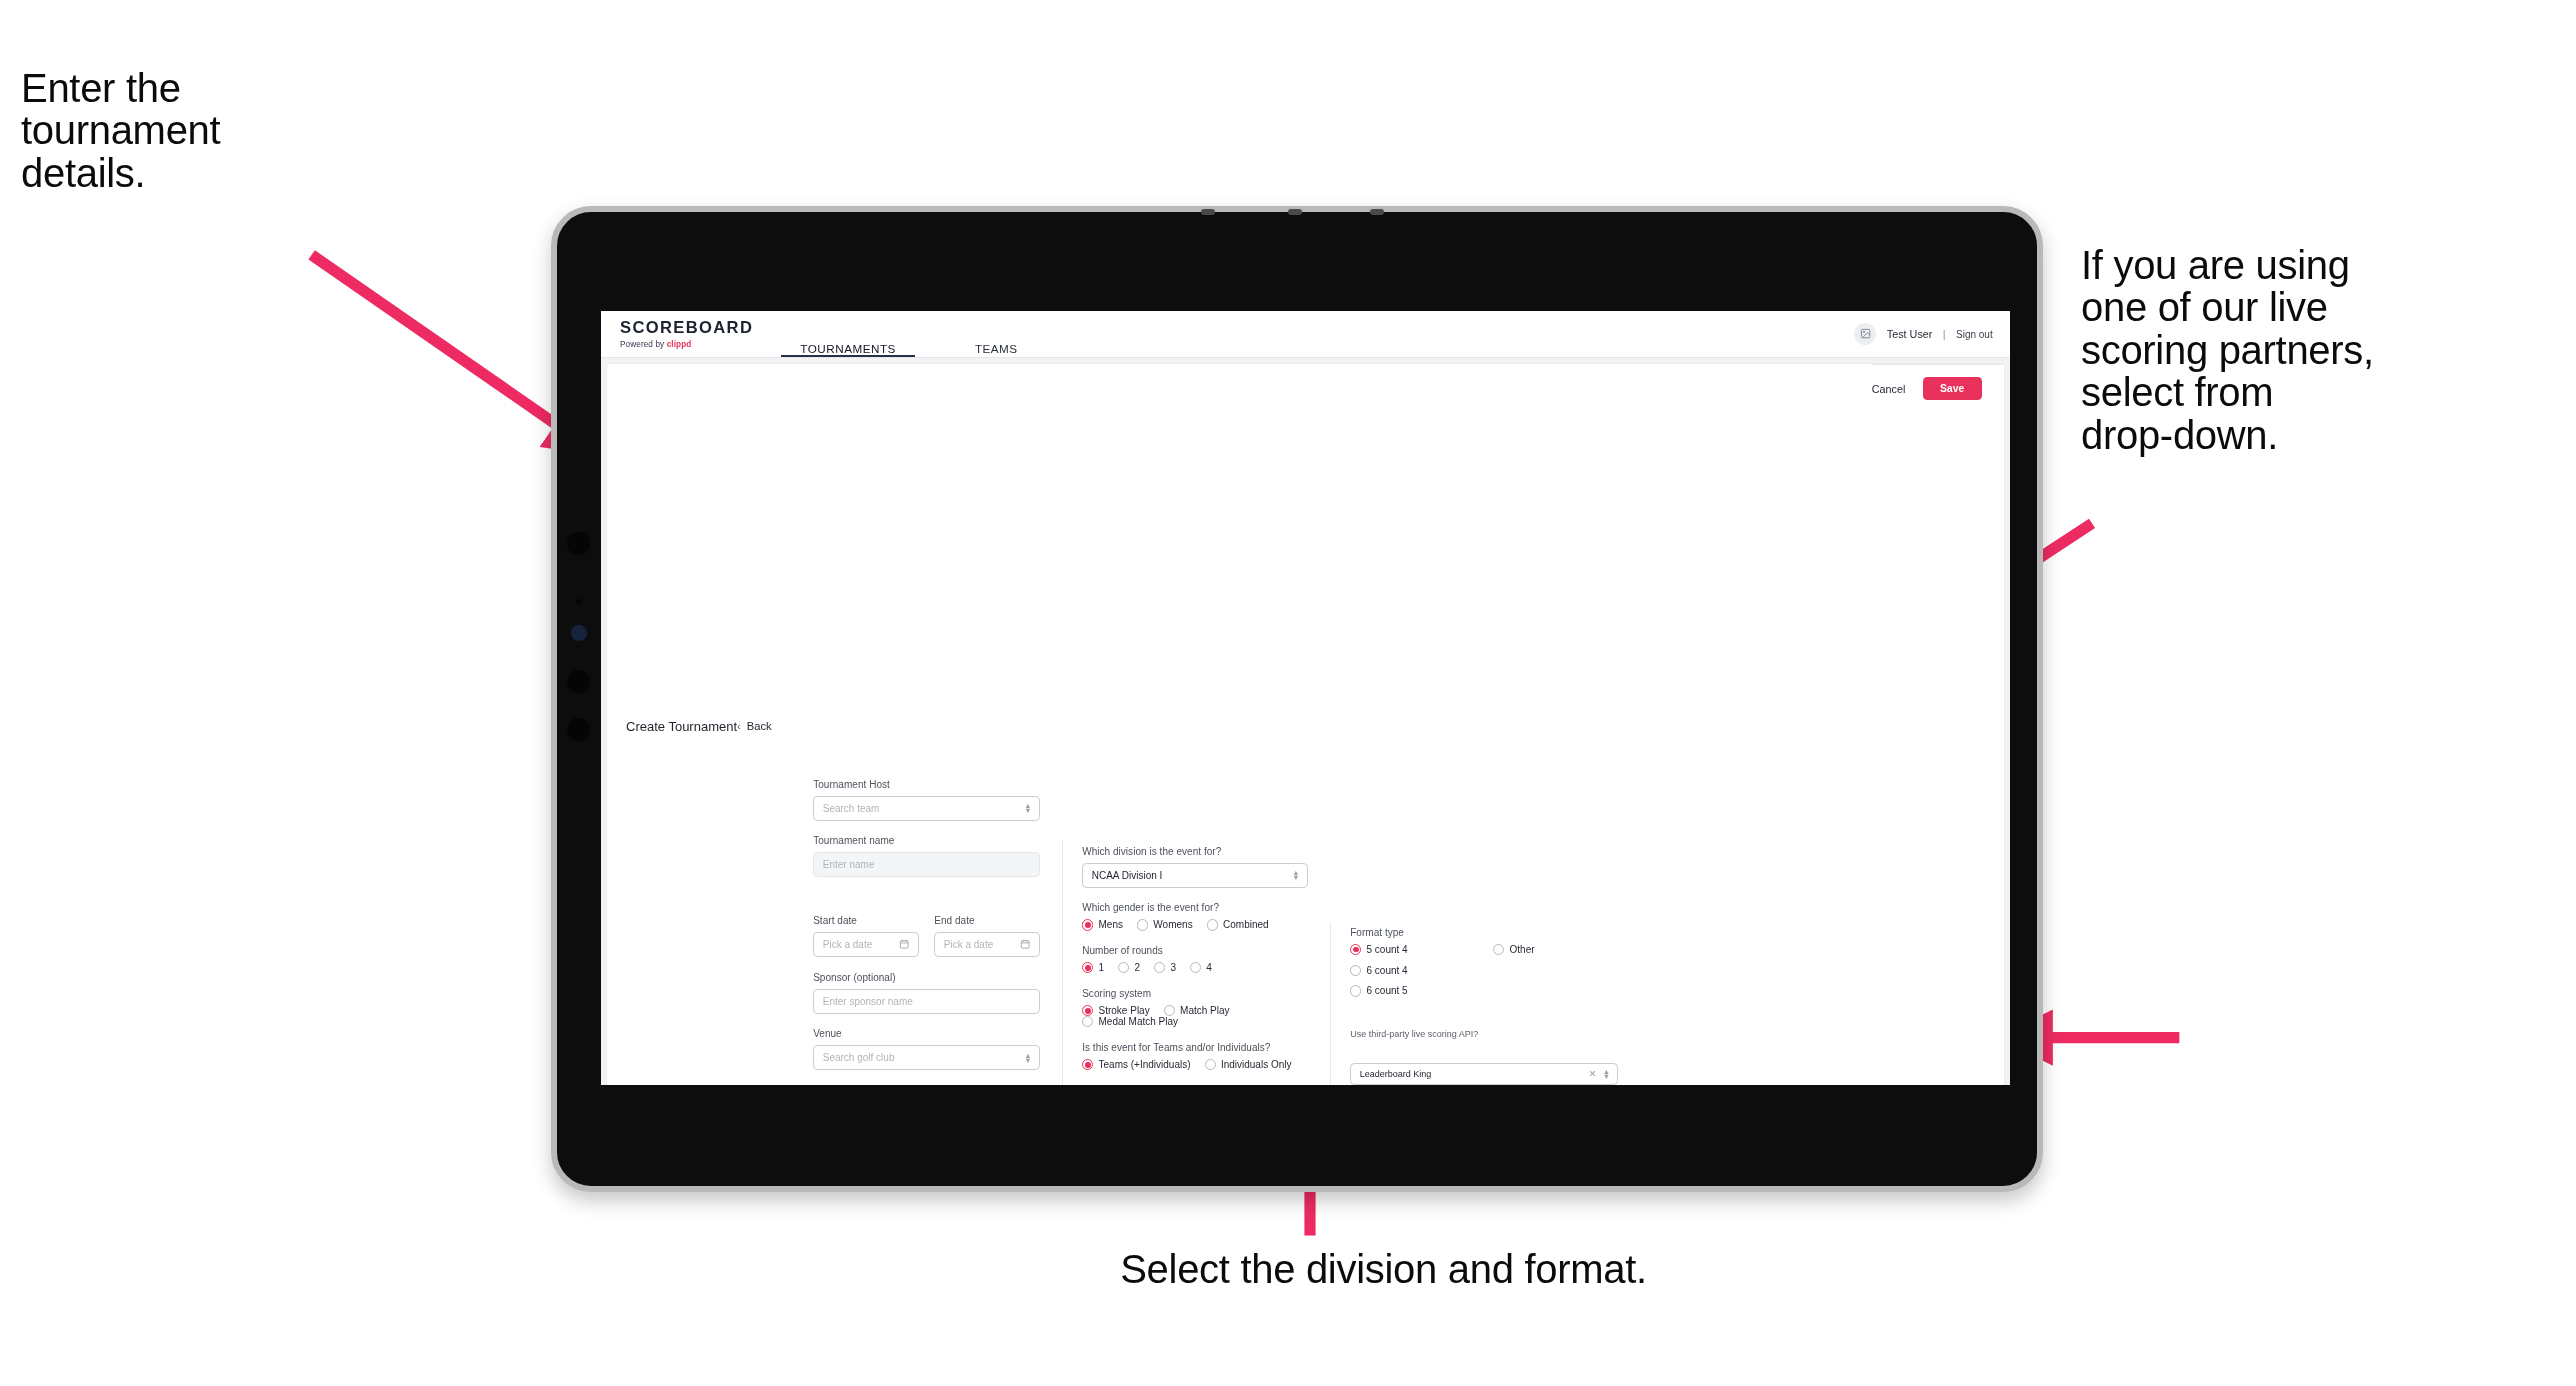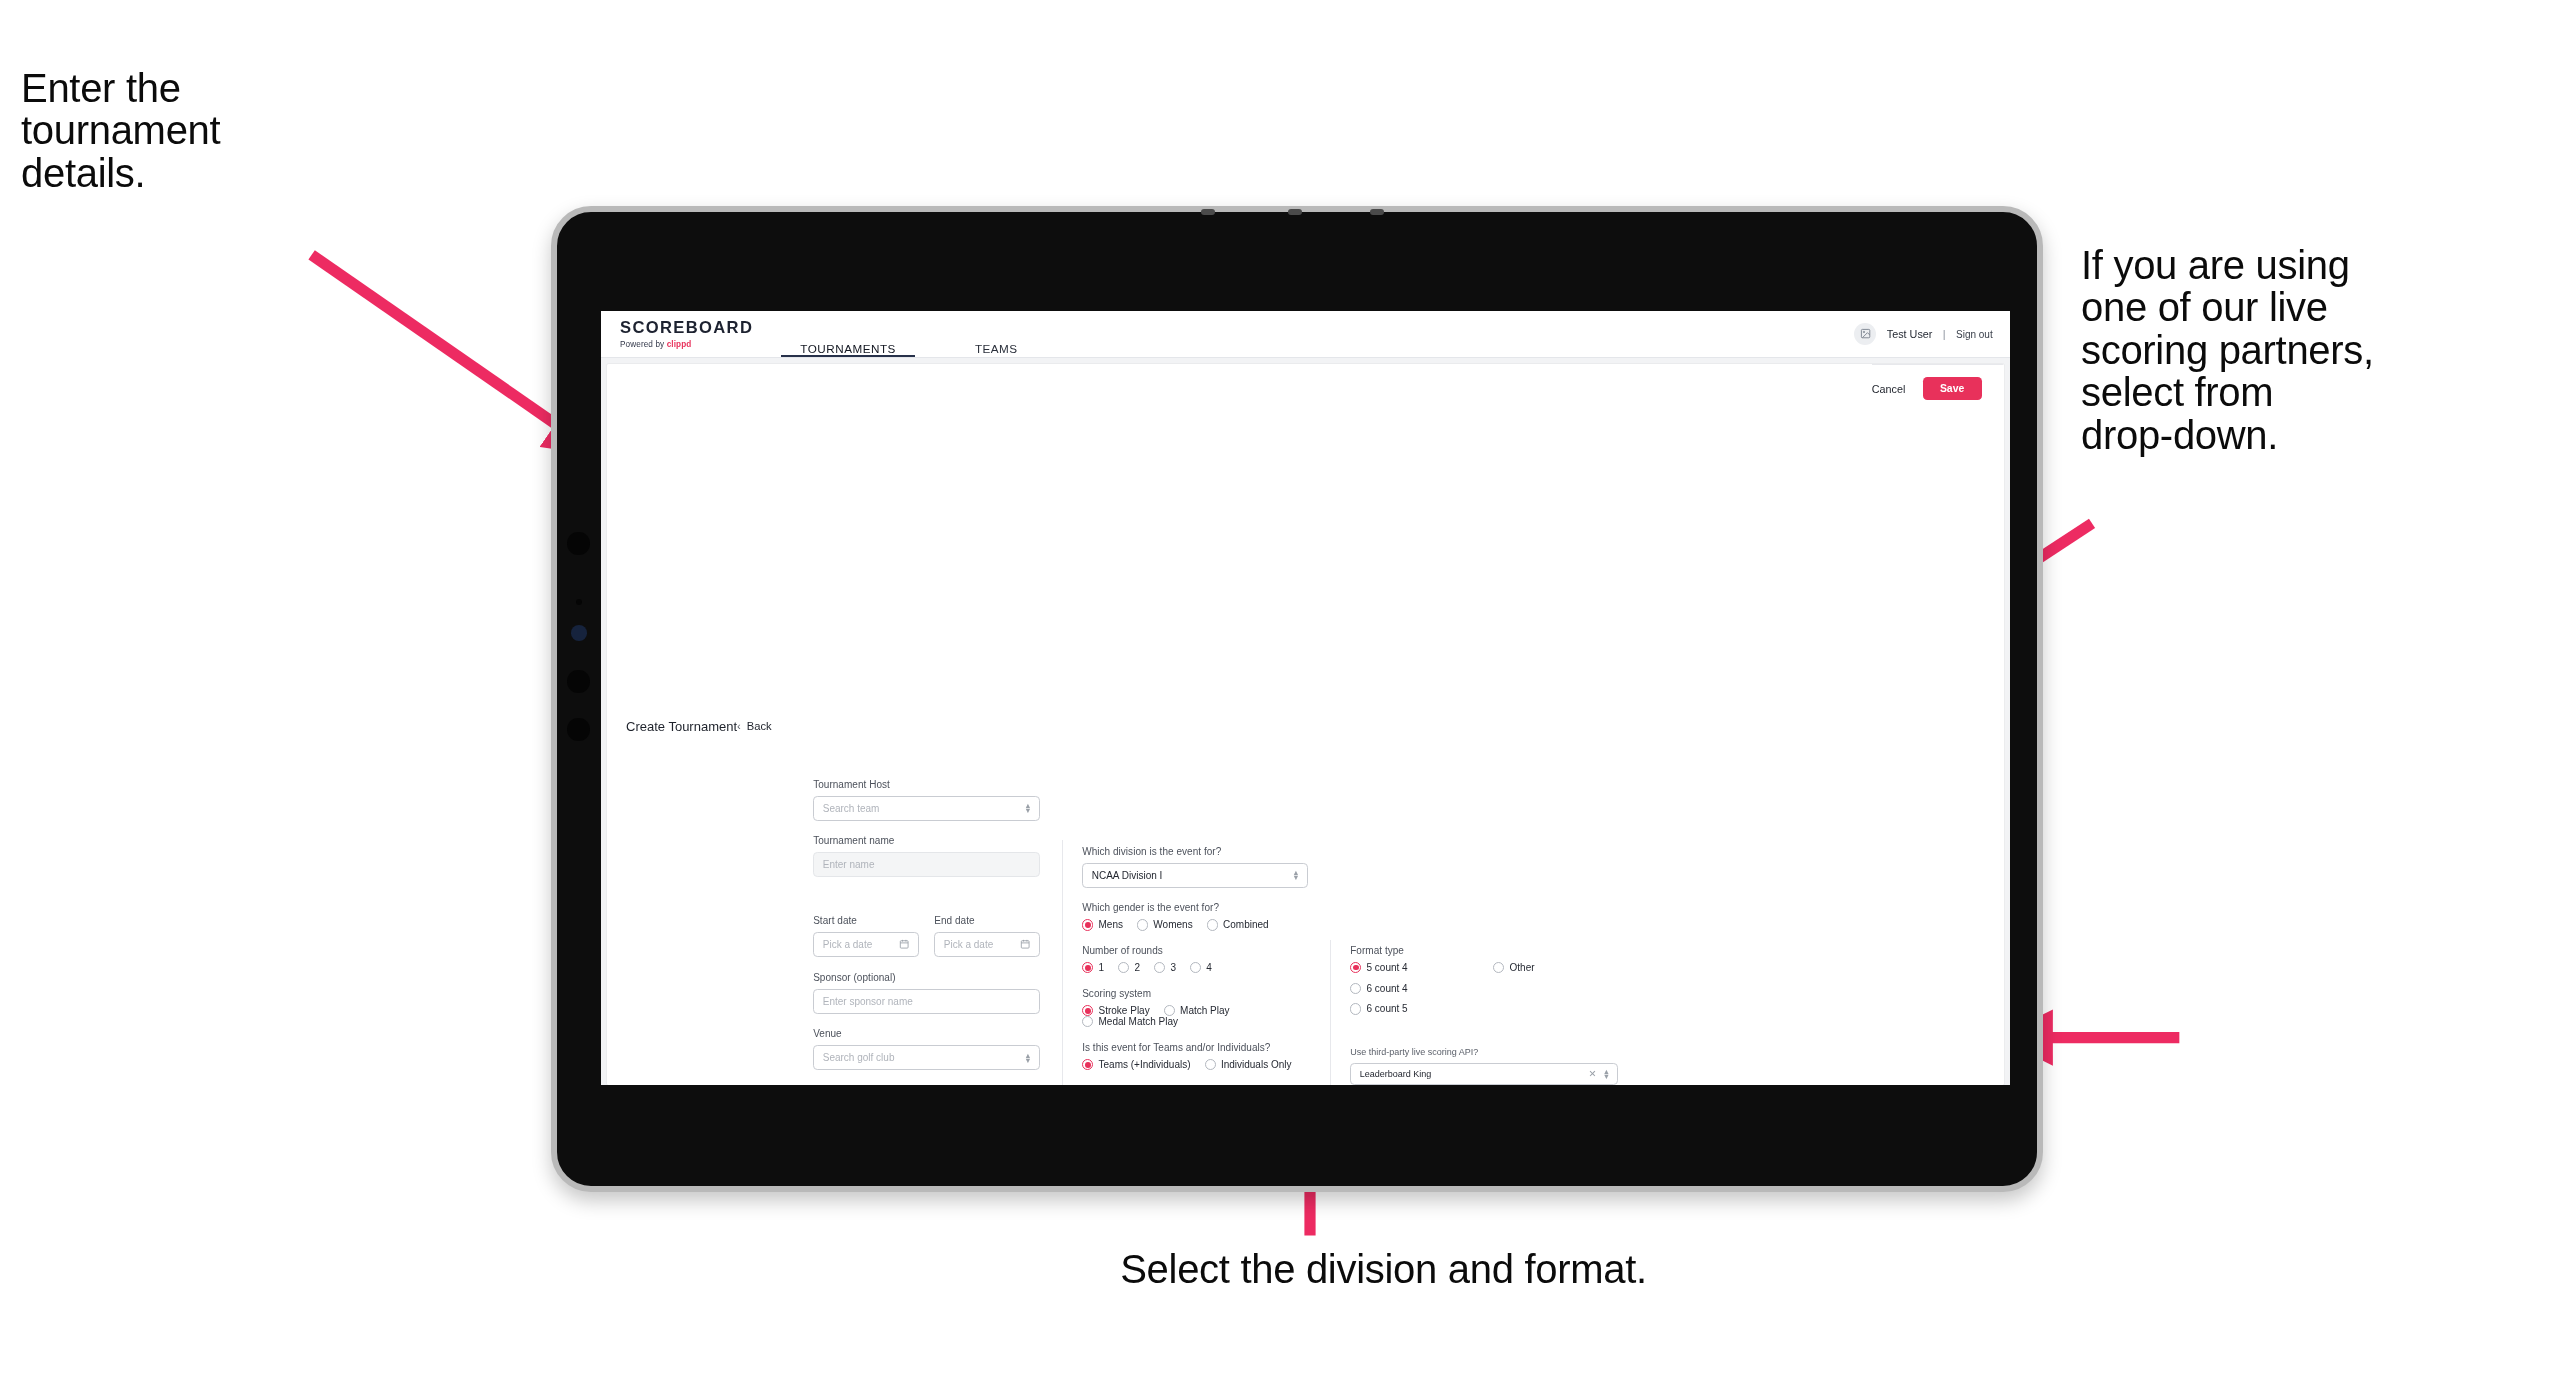--- a/index.html
+++ b/index.html
@@ -198,21 +198,21 @@
   }
   .radio-label { font-size: 10px; color:#262a33; }
 
   .stack-radios .radio-opt { margin-bottom: 9.5px; }
 
   .fmt-grid { display:flex; }
   .fmt-left { flex: 0 0 143px; }
   .fmt-right { flex: 1 1 auto; }
 
   .api-block { margin-top: 22.5px; }
-  .api-label { font-size: 9px; color:#5a5f69; margin-bottom: 6px; }
+  .api-label { font-size: 9px; color:#5a5f69; margin-bottom: 24px; }
   .api-inp { height: 22.5px; font-size: 9px; }
 
   
   .card-foot {
     border-top: 0.9px solid #e7e8ec;
     background:#fff;
     height: 48px;
     display:flex; align-items:center; justify-content:flex-end;
     gap: 17.3px;
     padding-right: 22.5px;

